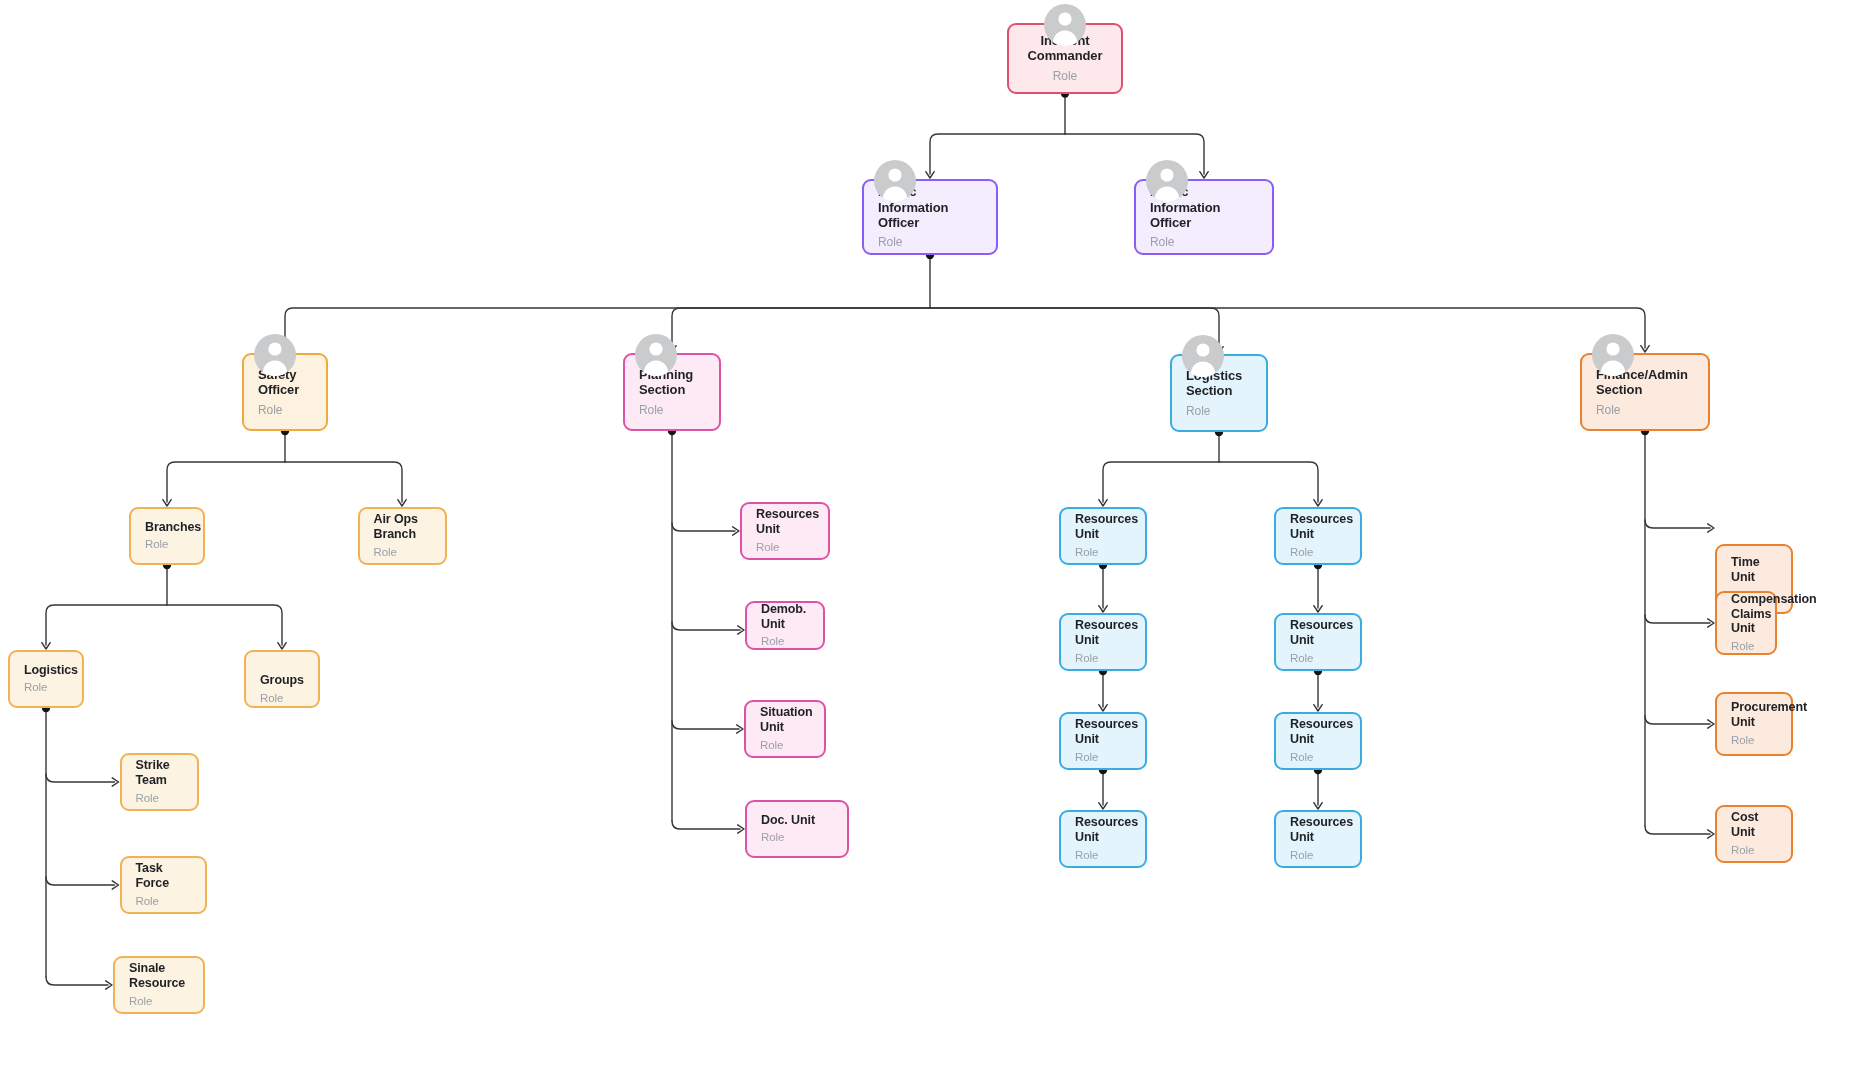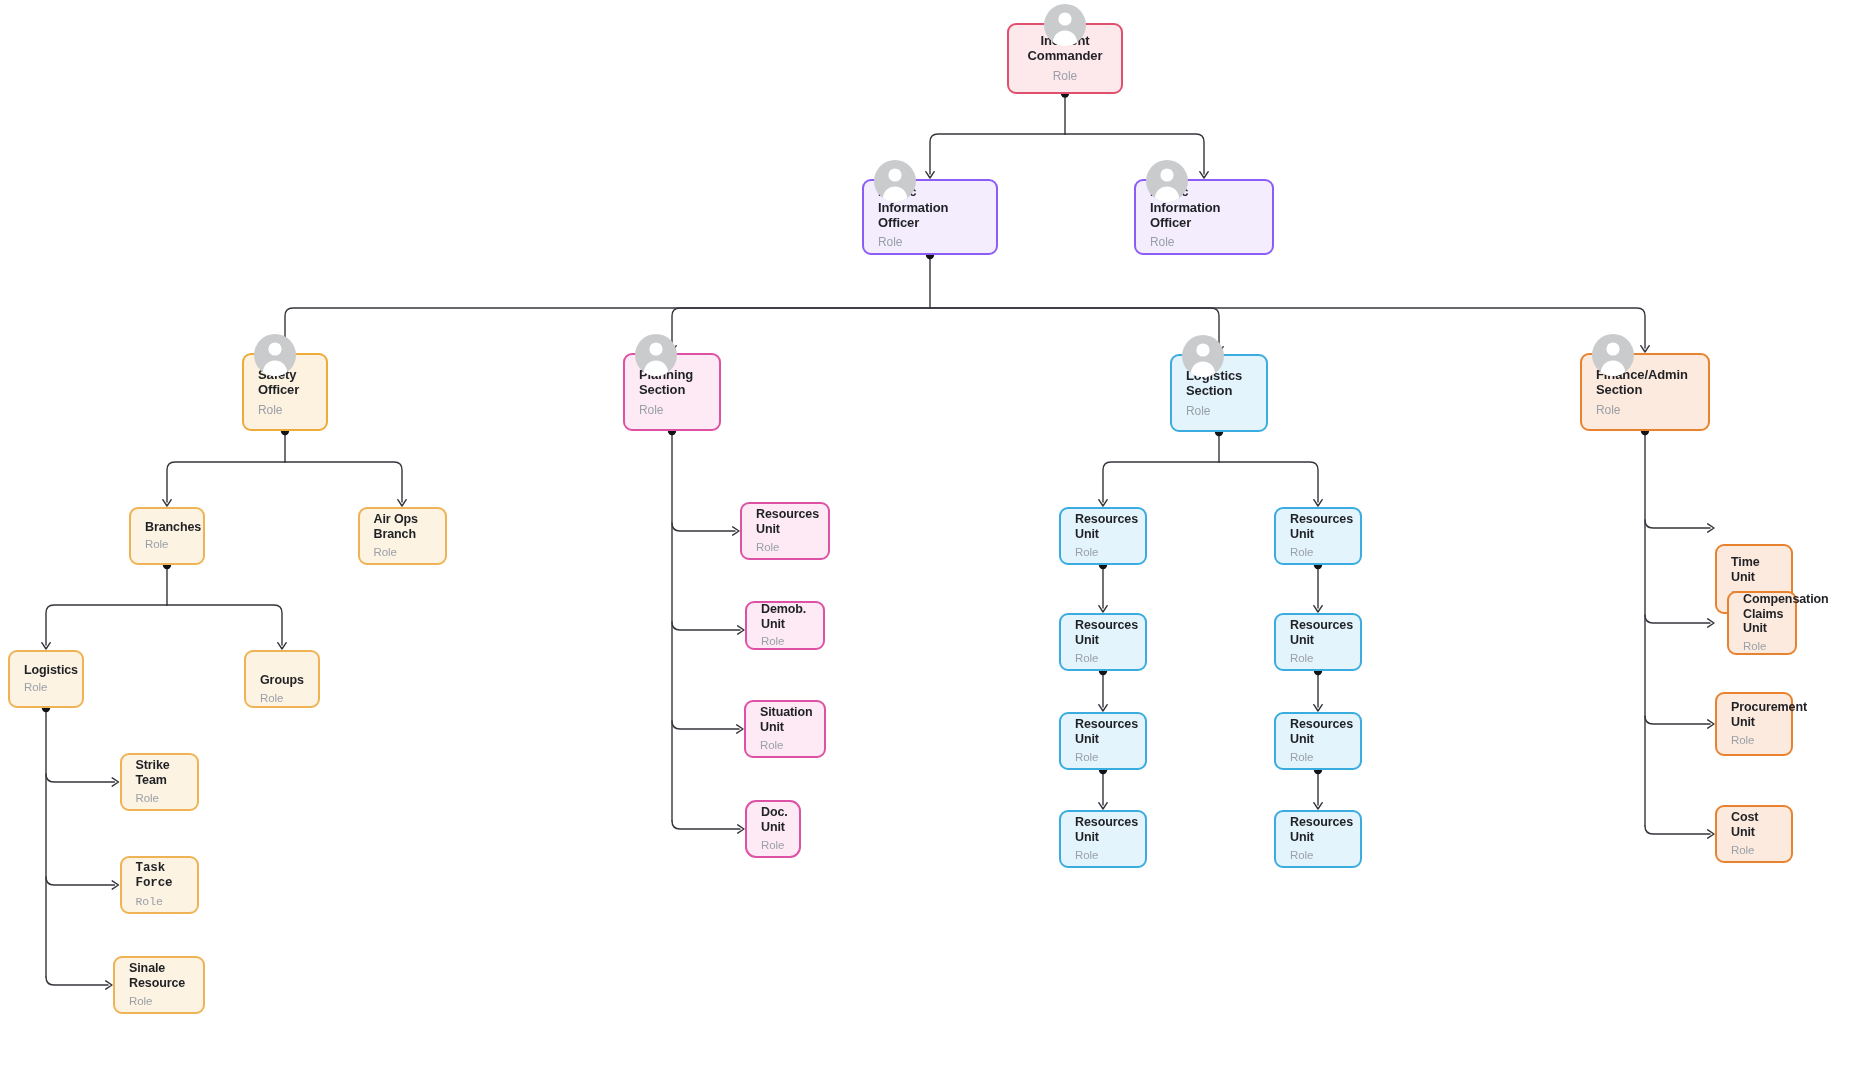--- a/index.html
+++ b/index.html
@@ -267,41 +267,41 @@
         <div class="node-sub">Role</div>
       </div>
       <div class="node theme-amber2 small" style="left: 244px; top: 650px; width: 76px; height: 58px; justify-content: flex-end;">
         <div class="node-title">Groups</div>
         <div class="node-sub">Role</div>
       </div>
       <div class="node theme-amber2 small" style="left: 119.5px; top: 753px; width: 79px; height: 58px;">
         <div class="node-title">Strike Team</div>
         <div class="node-sub">Role</div>
       </div>
-      <div class="node theme-amber2 small" style="left: 119.5px; top: 856px; width: 79px; height: 58px; font-family: Liberation Mono, monospace;">
+      <div class="node theme-amber2 small" style="left: 119.5px; top: 856px; width: 87px; height: 58px;">
         <div class="node-title">Task Force</div>
         <div class="node-sub">Role</div>
       </div>
       <div class="node theme-amber2 small" style="left: 113px; top: 956px; width: 92px; height: 58px;">
         <div class="node-title">Sinale Resource</div>
         <div class="node-sub">Role</div>
       </div>
       <div class="node theme-pink small" style="left: 740px; top: 502px; width: 90px; height: 58px;">
         <div class="node-title">Resources Unit</div>
         <div class="node-sub">Role</div>
       </div>
       <div class="node theme-pink small" style="left: 745px; top: 601px; width: 80px; height: 49px;">
         <div class="node-title">Demob. Unit</div>
         <div class="node-sub">Role</div>
       </div>
       <div class="node theme-pink small" style="left: 744px; top: 700px; width: 82px; height: 58px;">
         <div class="node-title">Situation Unit</div>
         <div class="node-sub">Role</div>
       </div>
-      <div class="node theme-pink small" style="left: 745px; top: 800px; width: 56px; height: 58px; border-radius: 11px;">
+      <div class="node theme-pink small" style="left: 745px; top: 800px; width: 104px; height: 58px;">
         <div class="node-title">Doc. Unit</div>
         <div class="node-sub">Role</div>
       </div>
       <div class="node theme-blue small" style="left: 1059px; top: 507px; width: 88px; height: 58px;">
         <div class="node-title">Resources Unit</div>
         <div class="node-sub">Role</div>
       </div>
       <div class="node theme-blue small" style="left: 1059px; top: 613px; width: 88px; height: 58px;">
         <div class="node-title">Resources Unit</div>
         <div class="node-sub">Role</div>
@@ -327,21 +327,21 @@
         <div class="node-sub">Role</div>
       </div>
       <div class="node theme-blue small" style="left: 1274px; top: 810px; width: 88px; height: 58px;">
         <div class="node-title">Resources Unit</div>
         <div class="node-sub">Role</div>
       </div>
       <div class="node theme-orange small" style="left: 1715px; top: 499px; width: 78px; height: 70px; margin-top: 45px;">
         <div class="node-title">Time Unit</div>
         <div class="node-sub">Role</div>
       </div>
-      <div class="node theme-orange small" style="left: 1715px; top: 591px; width: 70px; height: 64px; margin-left: 12px;">
+      <div class="node theme-orange small" style="left: 1715px; top: 591px; width: 62px; height: 64px;">
         <div class="node-title">Compensation
 Claims Unit</div>
         <div class="node-sub">Role</div>
       </div>
       <div class="node theme-orange small" style="left: 1715px; top: 692px; width: 78px; height: 64px;">
         <div class="node-title">Procurement
 Unit</div>
         <div class="node-sub">Role</div>
       </div>
       <div class="node theme-orange small" style="left: 1715px; top: 805px; width: 78px; height: 58px;">

